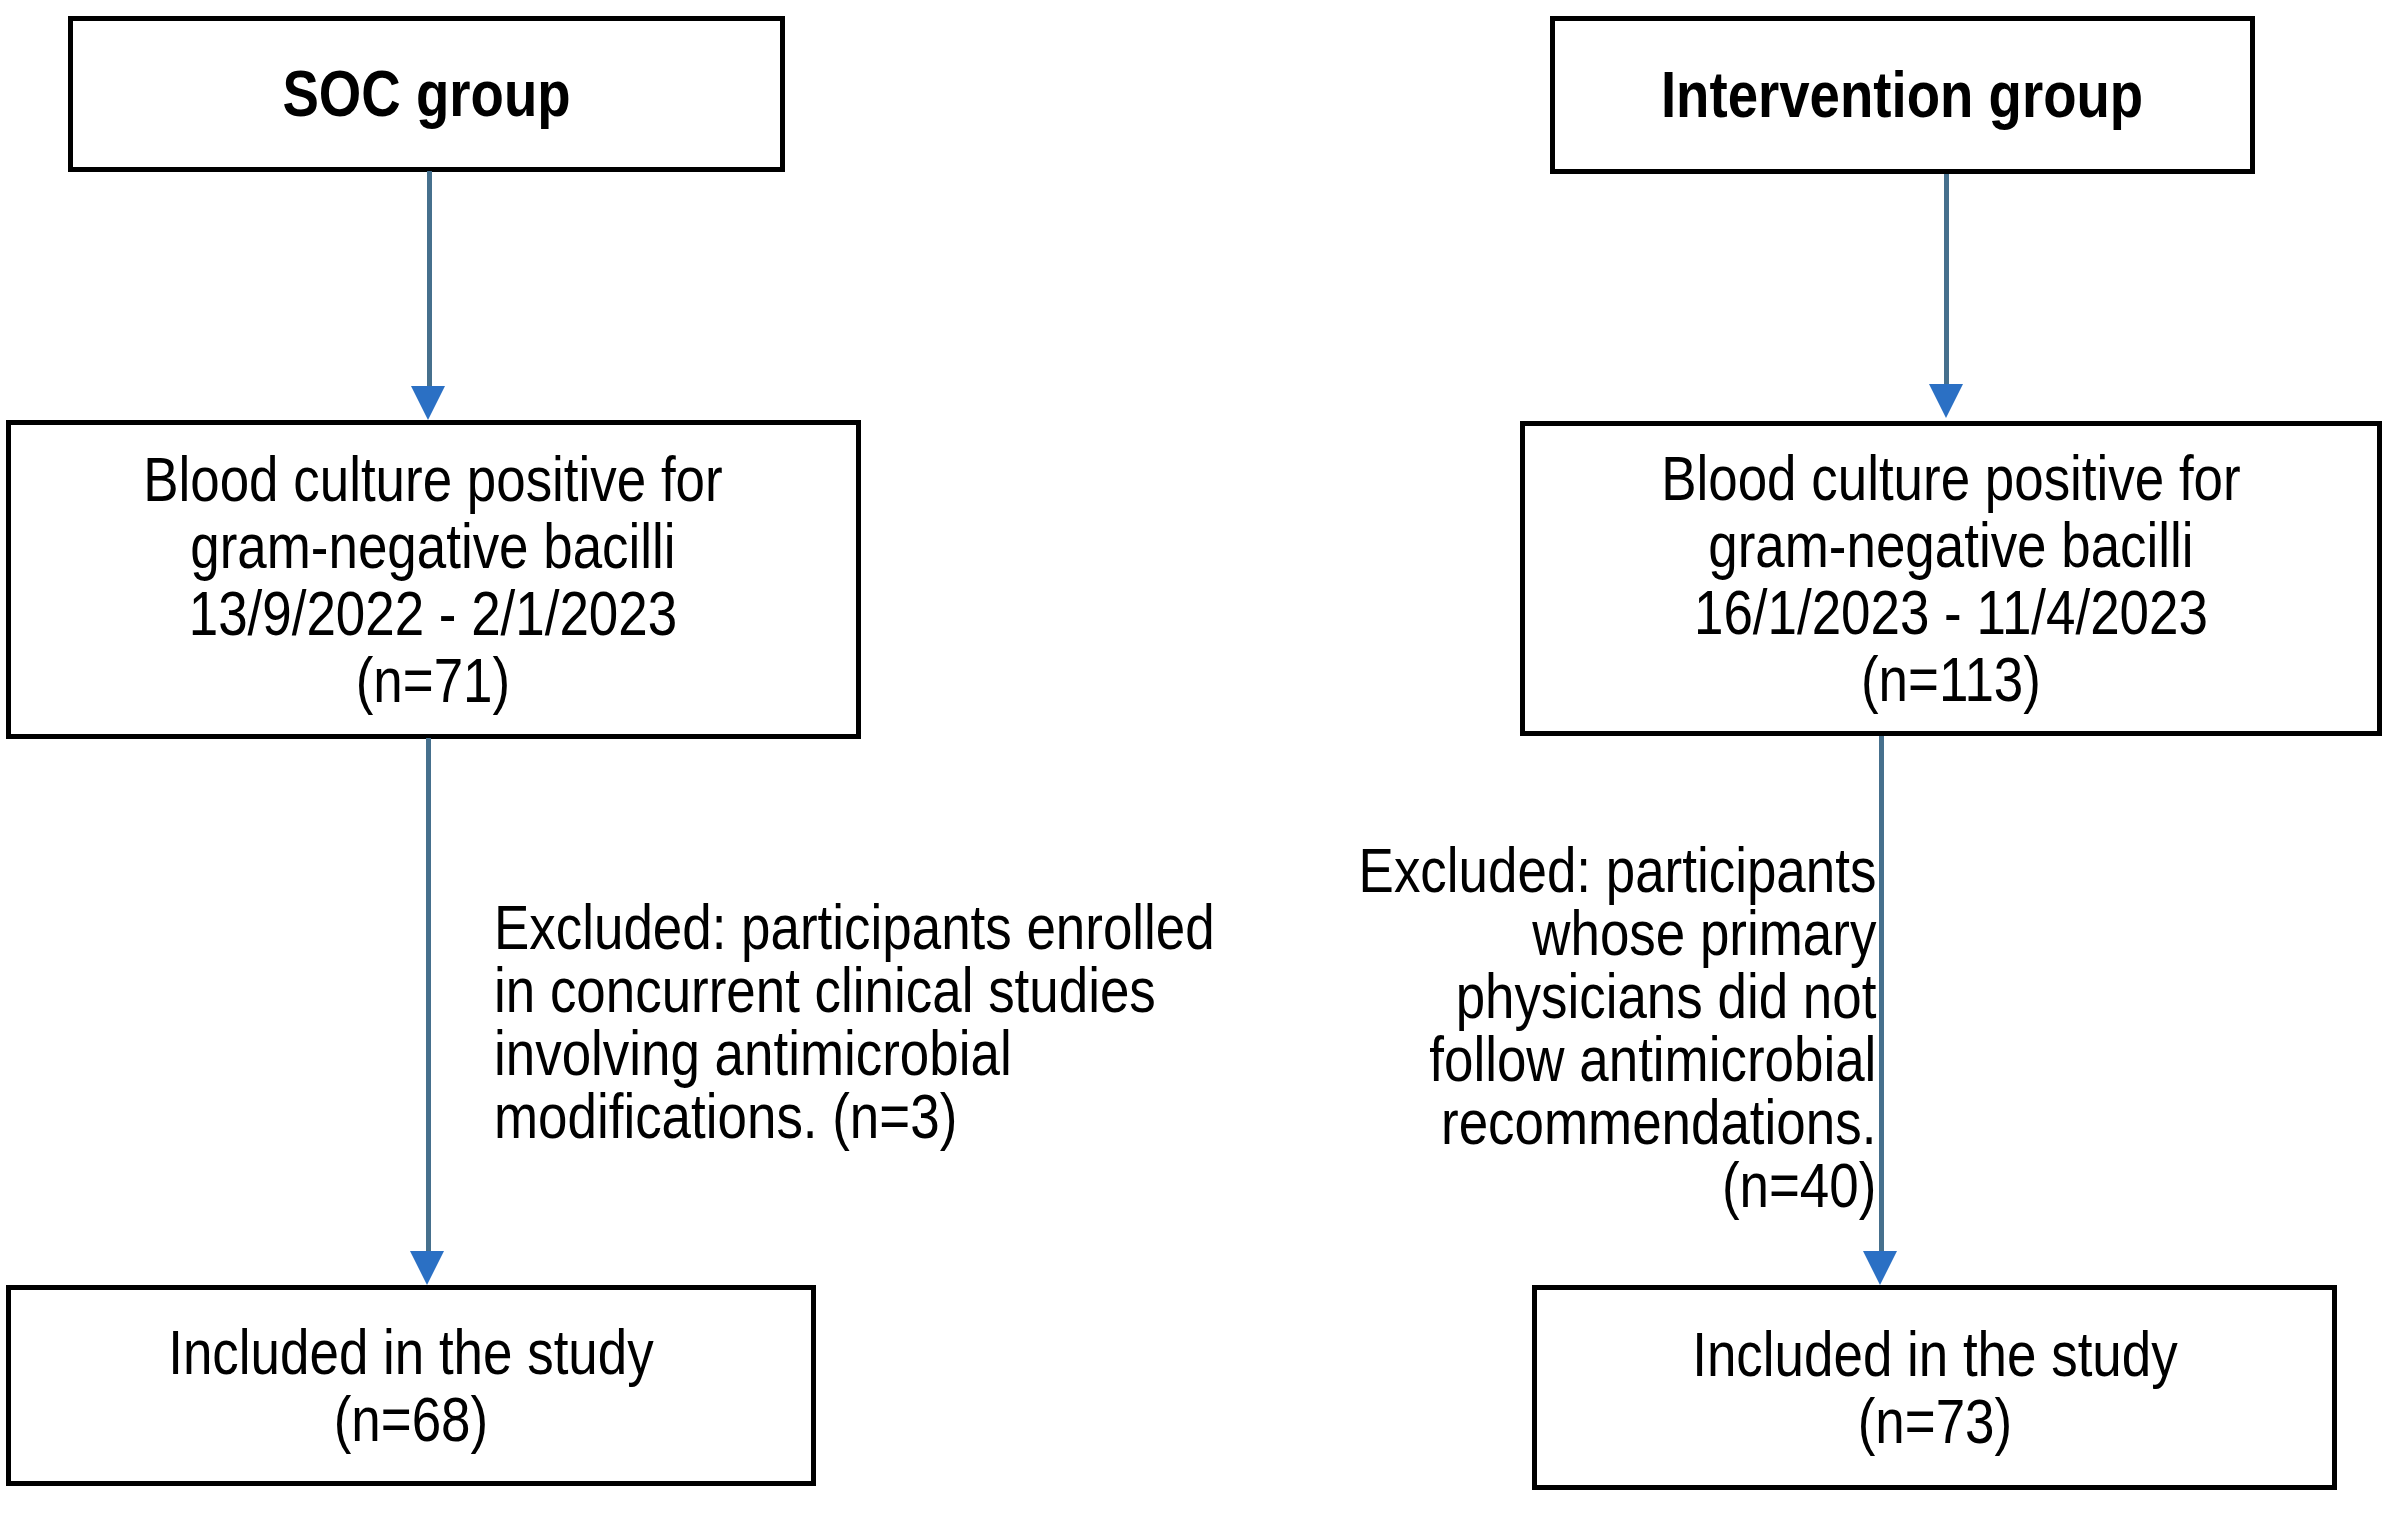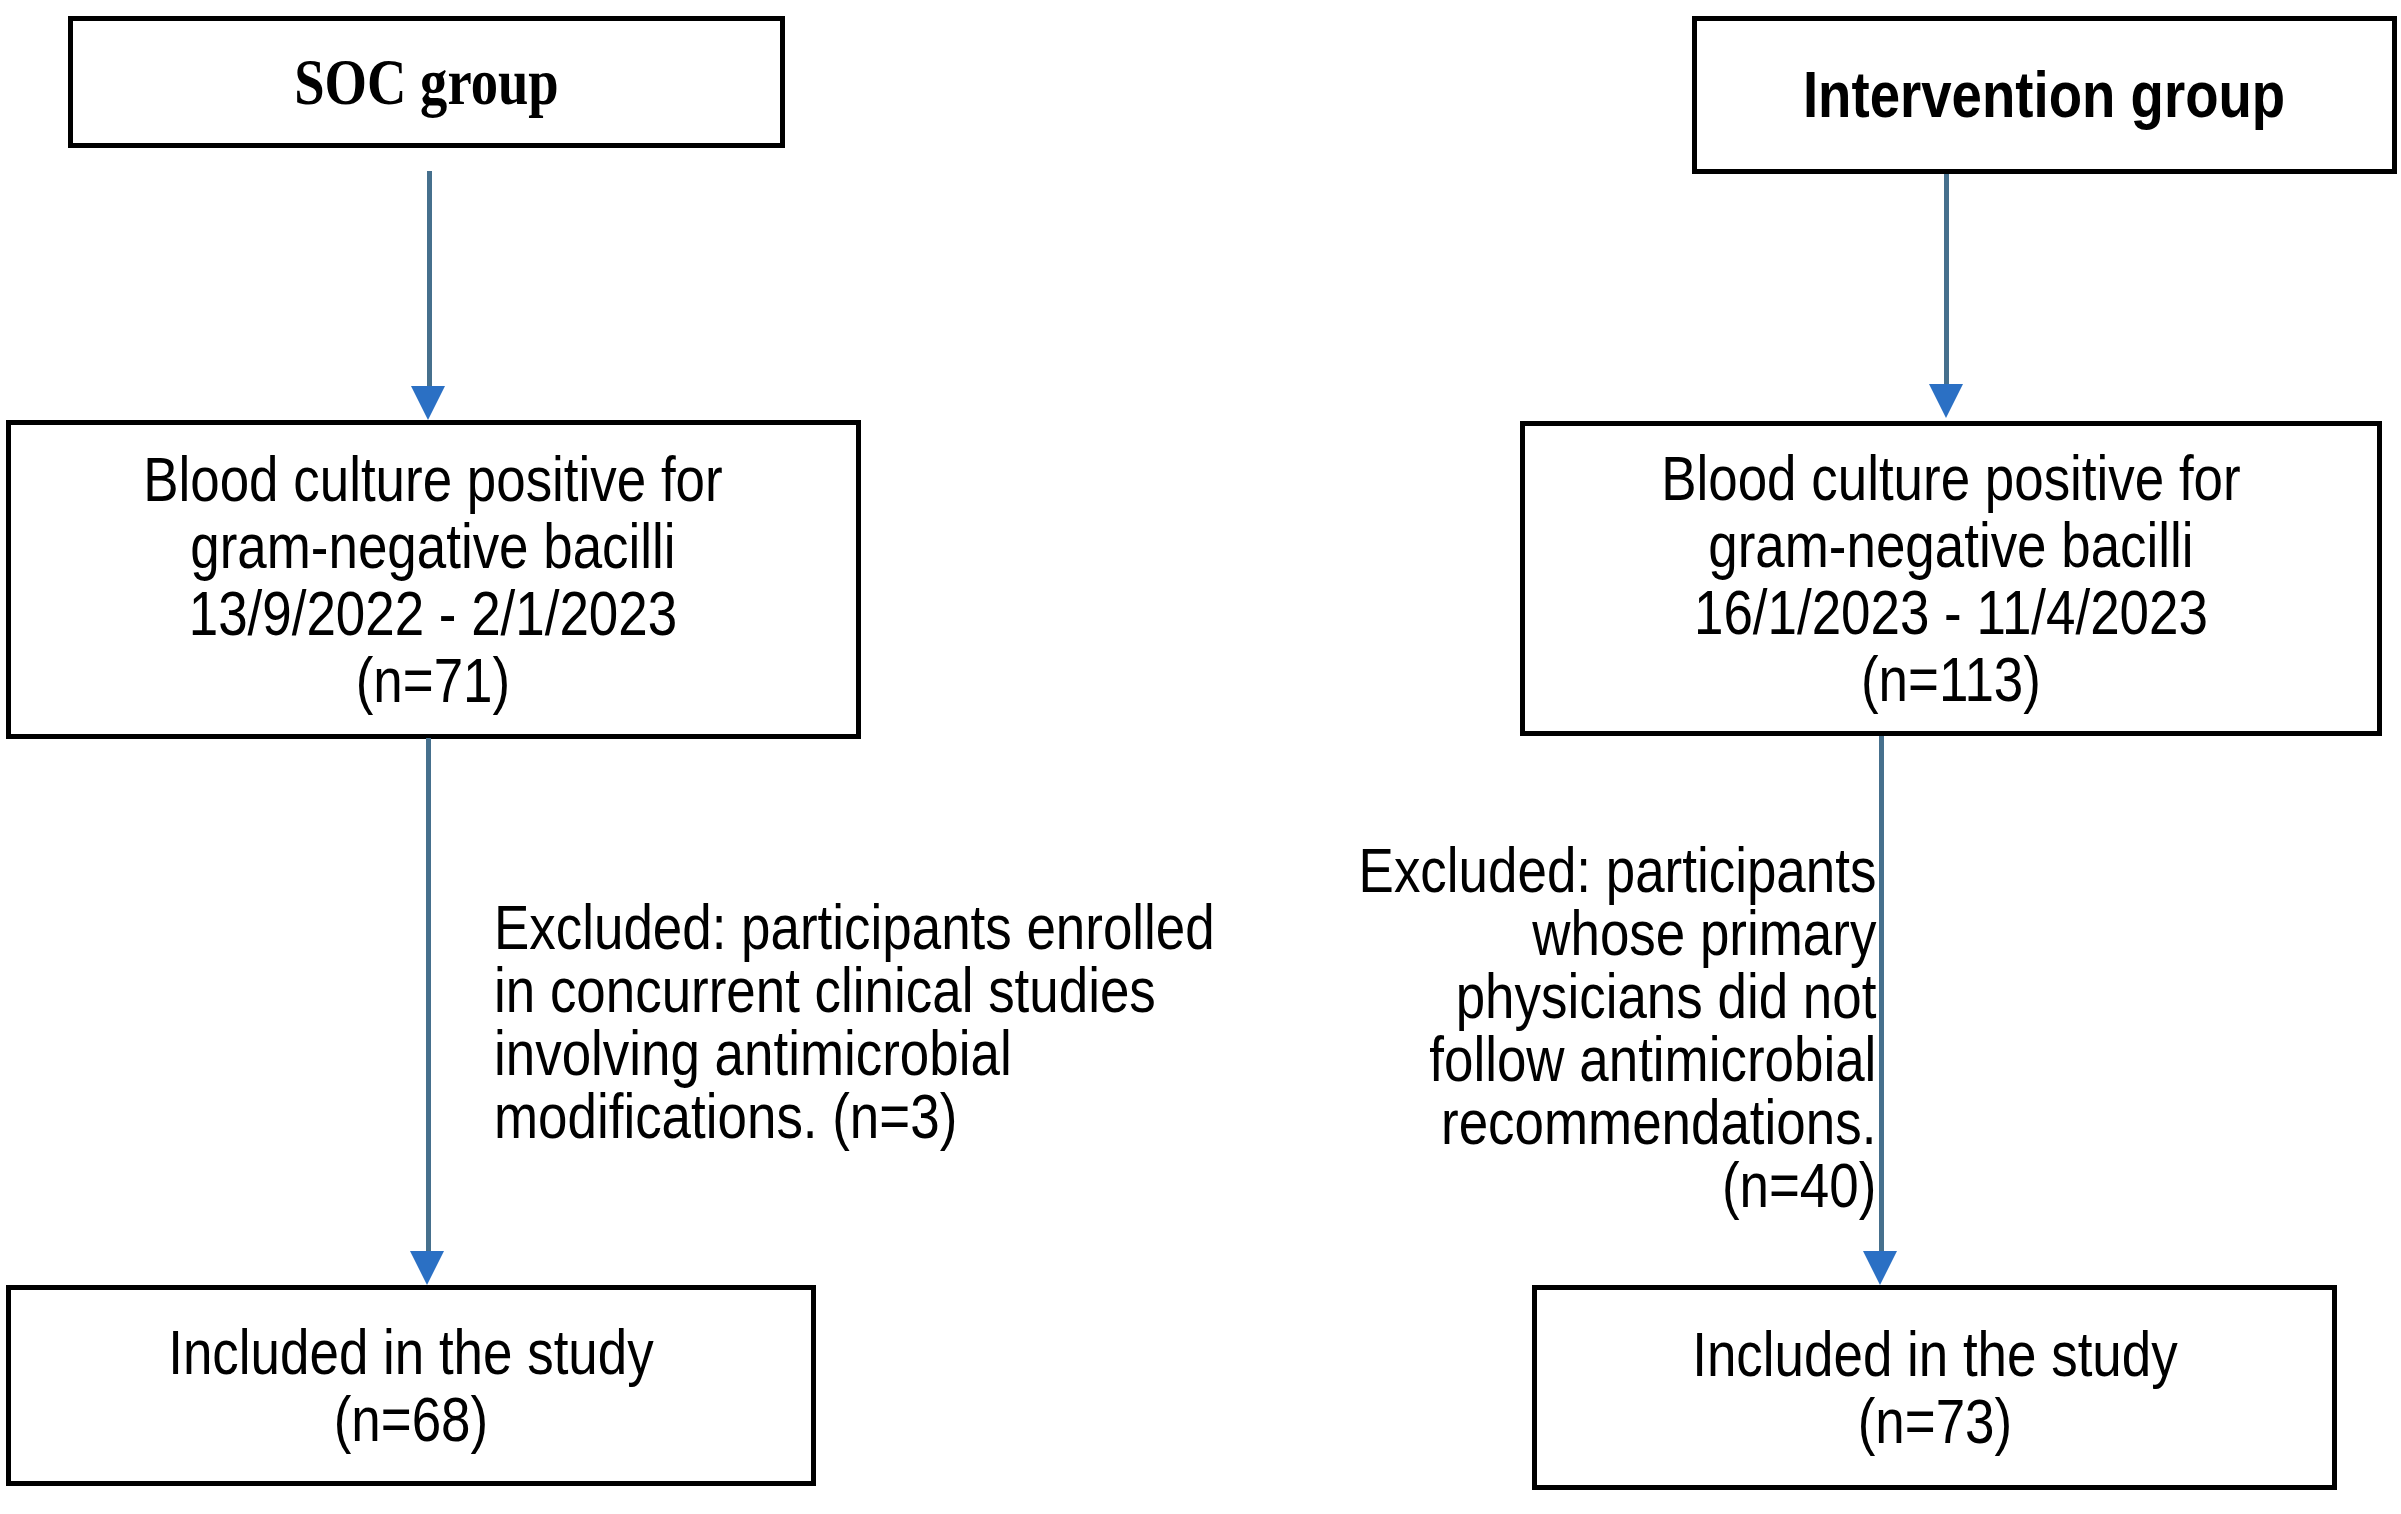--- a/index.html
+++ b/index.html
@@ -67,21 +67,21 @@
     border-left: 17.6px solid transparent;
     border-right: 17.6px solid transparent;
     border-top: 34px solid #2b70c4;
   }
 </style>
 </head>
 <body>
 
 <div id="canvas">
 
-  <div class="flowbox" style="left: 68px; top: 15.5px; width: 717px; height: 132px; border-color: rgb(0, 0, 0); font-family: Liberation Serif, serif;">
+  <div class="flowbox" style="left: 68px; top: 15.5px; width: 717px; height: 156px; border-color: rgb(0, 0, 0);">
     <span class="boxtext headertext">SOC group</span>
   </div>
 
   <div class="arrow-stem" style="left: 427px; top: 171px; height: 217px; background: rgb(70, 112, 141);"></div>
   <div class="arrowhead" style="left: 411px; top: 386px; border-top-color: rgb(43, 112, 196);"></div>
 
   <div class="flowbox" style="left: 5.6px; top: 420px; width: 855px; height: 319px; border-color: rgb(0, 0, 0);">
     <span class="boxtext">Blood culture positive for
 gram-negative bacilli
 13/9/2022 - 2/1/2023
@@ -94,21 +94,21 @@
   <div class="note note-left" style="left:494px; top:896px; width:1058px;">Excluded: participants enrolled
 in concurrent clinical studies
 involving antimicrobial
 modifications. (n=3)</div>
 
   <div class="flowbox" style="left: 5.6px; top: 1285px; width: 810px; height: 201px; border-color: rgb(0, 0, 0);">
     <span class="boxtext">Included in the study
 (n=68)</span>
   </div>
 
-  <div class="flowbox" style="left: 1692px; top: 16px; width: 705px; height: 158px; border-color: rgb(0, 0, 0);">
+  <div class="flowbox" style="left: 1550px; top: 16px; width: 705px; height: 158px; border-color: rgb(0, 0, 0);">
     <span class="boxtext headertext">Intervention group</span>
   </div>
 
   <div class="arrow-stem" style="left: 1944px; top: 174px; height: 212px; background: rgb(70, 112, 141);"></div>
   <div class="arrowhead" style="left: 1929px; top: 384px; border-top-color: rgb(43, 112, 196);"></div>
 
   <div class="flowbox" style="left: 1520px; top: 421px; width: 862px; height: 315px; border-color: rgb(0, 0, 0);">
     <span class="boxtext">Blood culture positive for
 gram-negative bacilli
 16/1/2023 - 11/4/2023

